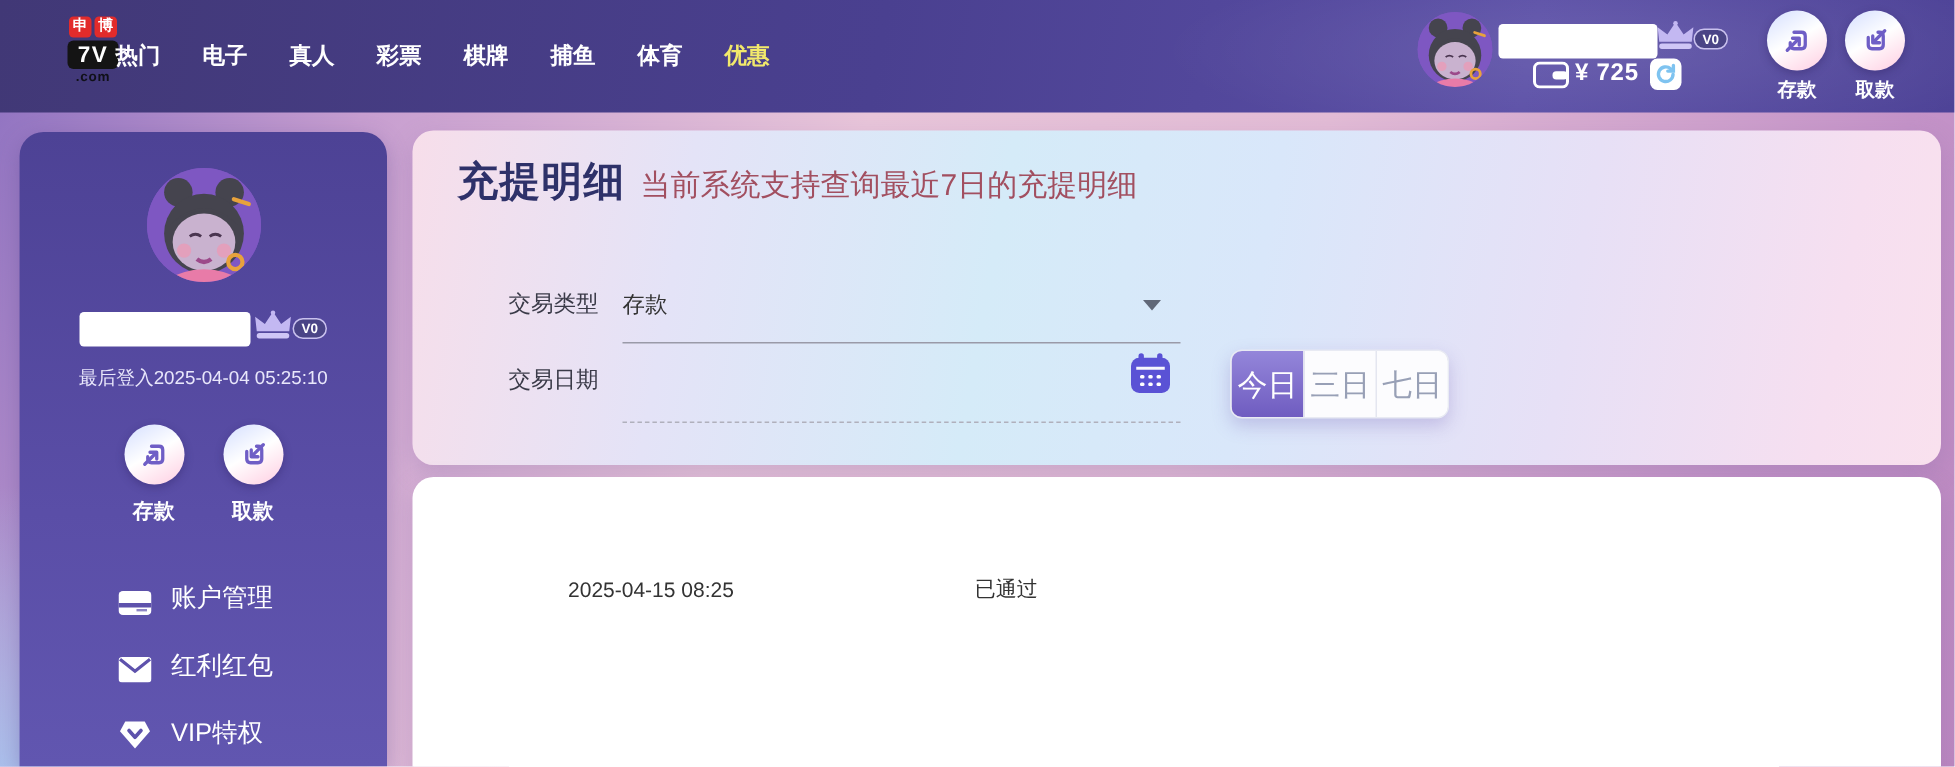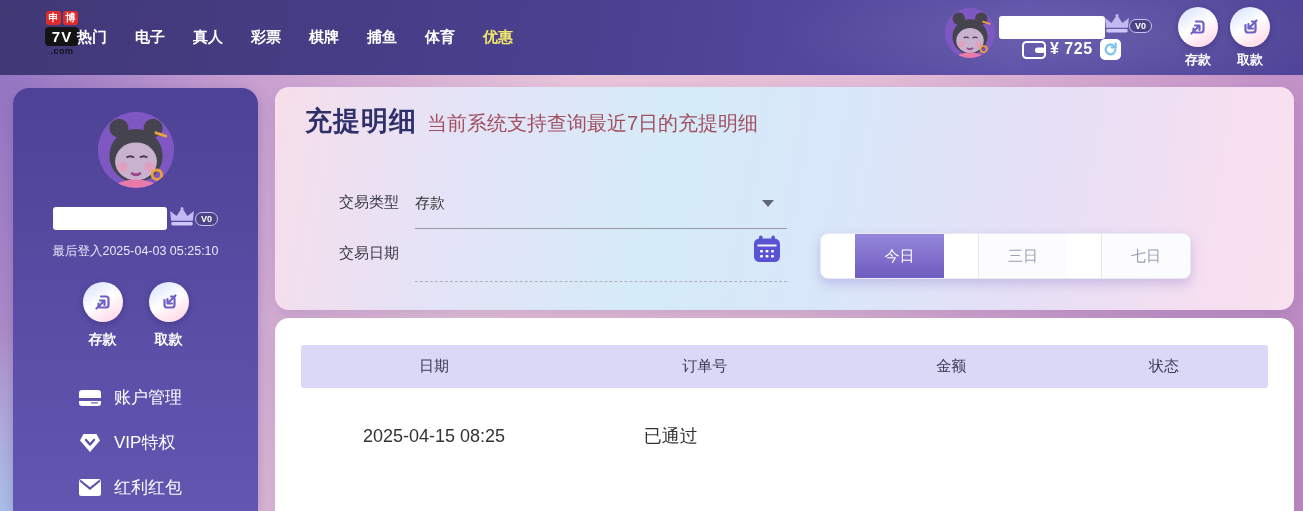--- a/index.html
+++ b/index.html
@@ -61,21 +61,21 @@
   }
   .sb-avatar { margin-top:24px; width:76px; height:76px; border-radius:50%; overflow:hidden; background:#7e57c2; }
   .sb-name-row { margin-top:18px; display:flex; align-items:center; }
   .sb-name-box { width:114px; height:23px; }
   .sb-crown { margin-left:2px; }
   .sb-login { margin-top:12px; color:#e9e7fb; font-size:12.5px; }
   .sb-btns { margin-top:22px; display:flex; gap:26px; }
   .sb-tbtn { display:flex; flex-direction:column; align-items:center; cursor:pointer; }
   .sb-tbtn .lbl { margin-top:9px; color:#fff; font-size:14px; font-weight:bold; }
   .side-menu { margin-top:26px; width:100%; }
-  .menu-item { display:flex; align-items:center; gap:13px; padding:11px 0 11px 66px; color:#fff; font-size:17px; cursor:pointer; }
+  .menu-item { display:flex; align-items:flex-end; gap:13px; padding:11px 0 11px 66px; color:#fff; font-size:17px; cursor:pointer; }
   .menu-item .mi-icon { display:flex; width:22px; justify-content:center; }
 
   
   .panel1 {
     position:absolute; left:275px; top:87px; width:1019px; height:223px;
     border-radius:14px;
     background: linear-gradient(100deg, #f7deea 0%, #e4e3f7 18%, #d5ebf8 38%, #d9e7fa 55%, #e7e0f6 75%, #f6dff0 92%, #f9e1ee 100%);
     box-shadow: 0 6px 16px rgba(140,110,170,.30);
     padding-left: 24px;
   }
@@ -87,35 +87,35 @@
   .caret-down { position:absolute; left:487px; top:113px; width:0; height:0; border-left:6px solid transparent; border-right:6px solid transparent; border-top:7px solid #606878; cursor:pointer; }
   .u-solid { position:absolute; left:140px; top:141px; width:372px; border-top:1px solid #9a9aa8; }
   .u-dash  { position:absolute; left:140px; top:194px; width:372px; border-top:1px dashed #b0b0bc; }
   .cal-btn { position:absolute; left:478px; top:148px; cursor:pointer; }
 
   .range-group {
     position:absolute; left:545px; top:146px; height:46px; display:flex;
     border-radius:8px; overflow:hidden; background:#fff; border:1px solid #e8eaf3;
     box-shadow: 0 5px 12px rgba(110,90,180,.28);
   }
-  .range-btn { width:89px; display:flex; align-items:center; justify-content:center; font-size:15px; color:#98a0b6; background:#fcfcfe; border-left:1px solid #e4e6f0; cursor:pointer;margin-left:34px; }
+  .range-btn { width:48px; display:flex; align-items:center; justify-content:center; font-size:20px; color:#98a0b6; background:#fcfcfe; border-left:1px solid #e4e6f0; cursor:pointer; }
   .range-btn:first-child { border-left:none; }
   .range-btn.active { background:linear-gradient(180deg,#9486da,#6f5cc0); color:#fff; }
 
   
   .panel2 {
     position:absolute; left:275px; top:318px; width:1019px; height:230px;
     border-radius:14px; background:#fff;
     box-shadow: 0 6px 16px rgba(140,110,170,.30);
     padding:27px 26px 0;
   }
   .thead { height:43px; background:#dbd7f6; border-radius:3px; display:flex; align-items:center; }
   .trow  { height:72px; display:flex; align-items:center; }
   .th { font-size:15px; color:#3a3a52; font-weight:500; text-align:center; }
-  .td { font-size:18px; color:#333; text-align:center;margin-top:24px; }
+  .td { font-size:14px; color:#333; text-align:center;margin-top:24px; }
   .c0 { width:27.5%; } .c1 { width:28.5%; } .c2 { width:22.5%; } .c3 { width:21.5%; }
 </style>
 </head>
 <body>
 
 <header class="topbar">
   <div class="logo">
     <div class="logo-row">
       <span class="red-tile">申</span>
       <span class="red-tile">博</span>
@@ -221,21 +221,21 @@
     <div class="white-redact sb-name-box"></div>
     <span class="sb-crown">
       <svg width="26" height="21" viewBox="0 0 24 18">
           <path d="M2 13 L1 4 L7 8.5 L12 1 L17 8.5 L23 4 L22 13 Z" fill="#c3b8f2"></path>
           <rect x="2" y="14" width="20" height="3.4" rx="1.6" fill="#cfc6f6"></rect>
           <circle cx="12" cy="1.6" r="1.4" fill="#c3b8f2"></circle>
         </svg>
     </span>
     <span class="vip-badge">V0</span>
   </div>
-  <div class="sb-login">最后登入2025-04-03 05:25:10</div>
+  <div class="sb-login">最后登入2025-04-04 05:25:10</div>
 
   <div class="sb-btns">
     <div class="sb-tbtn">
       <div class="transfer-circle">
         <svg width="20" height="20" viewBox="0 0 20 20">
             <path d="M8 4.5 H13 Q15.5 4.5 15.5 7 V13 Q15.5 15.5 13 15.5 H8 Q5.5 15.5 5.5 13 V11.5" fill="none" stroke="#6f5ec6" stroke-width="2.2" stroke-linecap="round"></path>
             <path d="M3.5 16.5 L11 9" stroke="#6f5ec6" stroke-width="2.2" stroke-linecap="round"></path>
             <path d="M11.5 13 V8.5 H7" fill="none" stroke="#6f5ec6" stroke-width="2.2" stroke-linecap="round" stroke-linejoin="round"></path>
           </svg>
       </div>
@@ -259,35 +259,35 @@
         <svg width="22" height="16" viewBox="0 0 22 16">
             <rect x="0" y="0" width="22" height="16" rx="3" fill="#fff"></rect>
             <rect x="0" y="8" width="22" height="3" fill="#5e52ac"></rect>
             <rect x="12" y="12" width="7" height="1.6" fill="#5e52ac" opacity=".7"></rect>
           </svg>
       </span>
       <span>账户管理</span>
     </div>
     <div class="menu-item">
       <span class="mi-icon">
+        <svg width="22" height="17" viewBox="0 0 22 17">
+            <rect x="0" y="0" width="22" height="17" rx="2.5" fill="#fff"></rect>
+            <path d="M1 1.5 L11 9.5 L21 1.5" stroke="#5e52ac" stroke-width="2.2" fill="none"></path>
+          </svg>
+      </span>
+      <span>红利红包</span>
+    </div>
+    <div class="menu-item">
+      <span class="mi-icon">
         <svg width="22" height="20" viewBox="0 0 22 20">
             <path d="M11 19 L1 7.5 L4.5 1 H17.5 L21 7.5 Z" fill="#fff"></path>
             <path d="M7 7 L11 11.5 L15 7" stroke="#5e52ac" stroke-width="2.4" fill="none" stroke-linecap="round" stroke-linejoin="round"></path>
           </svg>
       </span>
       <span>VIP特权</span>
-    </div>
-    <div class="menu-item">
-      <span class="mi-icon">
-        <svg width="22" height="17" viewBox="0 0 22 17">
-            <rect x="0" y="0" width="22" height="17" rx="2.5" fill="#fff"></rect>
-            <path d="M1 1.5 L11 9.5 L21 1.5" stroke="#5e52ac" stroke-width="2.2" fill="none"></path>
-          </svg>
-      </span>
-      <span>红利红包</span>
     </div>
   </div>
 </aside>
 
 <section class="panel1">
   <div class="p1-title-row">
     <span class="p1-title">充提明细</span>
     <span class="p1-sub">当前系统支持查询最近7日的充提明细</span>
   </div>
 
@@ -316,23 +316,17 @@
   <div class="u-dash"></div>
 
   <div class="range-group">
     <div class="range-btn active">今日</div>
     <div class="range-btn">三日</div>
     <div class="range-btn">七日</div>
   </div>
 </section>
 
 <section class="panel2">
-  <div class="thead">
-    <div class="th c0">日期</div>
-    <div class="th c1">订单号</div>
-    <div class="th c2">金额</div>
-    <div class="th c3">状态</div>
-  </div>
   <div class="trow">
     <div class="td c0">2025-04-15 08:25</div>
     <div class="td c3">已通过</div>
   </div>
 </section>
 
 </body></html>

